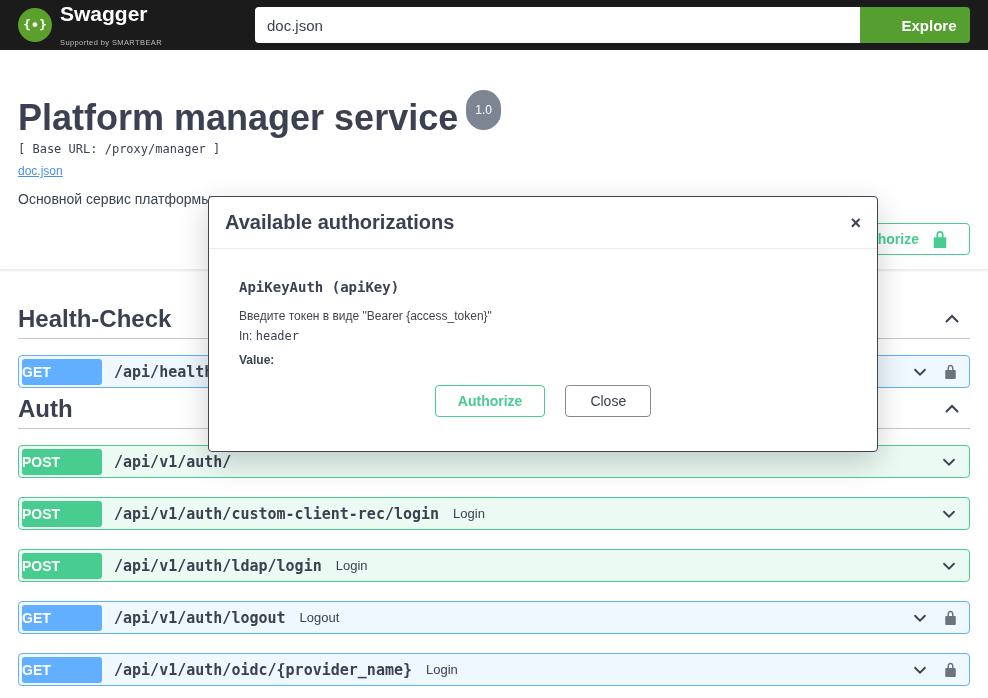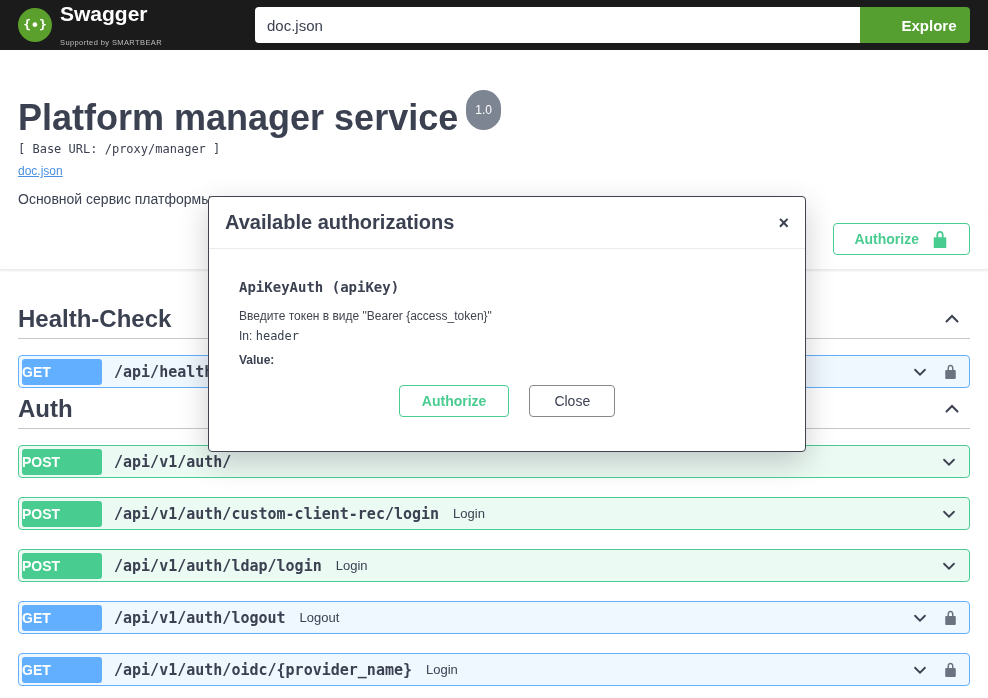--- a/index.html
+++ b/index.html
@@ -117,21 +117,21 @@
     font-size: 15px; font-weight: 700; color: #3b4151;
     white-space: nowrap;
   }
   .summary { margin-left: 14px; font-size: 13px; color: #3b4151; }
   .row-icons { margin-left: auto; display: flex; align-items: center; gap: 14px; padding-right: 8px; }
   .row-chev { width: 18px; height: 18px; color: #3b4151; }
   .lock { width: 15px; height: 15px; fill: #6b7280; }
 
   
   .dialog {
-    position: absolute; left: 208px; top: 196px; width: 598px;
+    position: absolute; left: 208px; top: 196px; width: 670px;
     background: #fff; border: 1px solid #41444e; border-radius: 4px;
     box-shadow: 0 10px 30px rgba(0,0,0,.20);
     z-index: 10;
   }
   .dialog-header {
     display: flex; align-items: center; justify-content: space-between;
     padding: 14px 16px; border-bottom: 1px solid #ebebeb;
   }
   .dialog-title { font-size: 20px; font-weight: 700; color: #3b4151; }
   .dialog-close {

